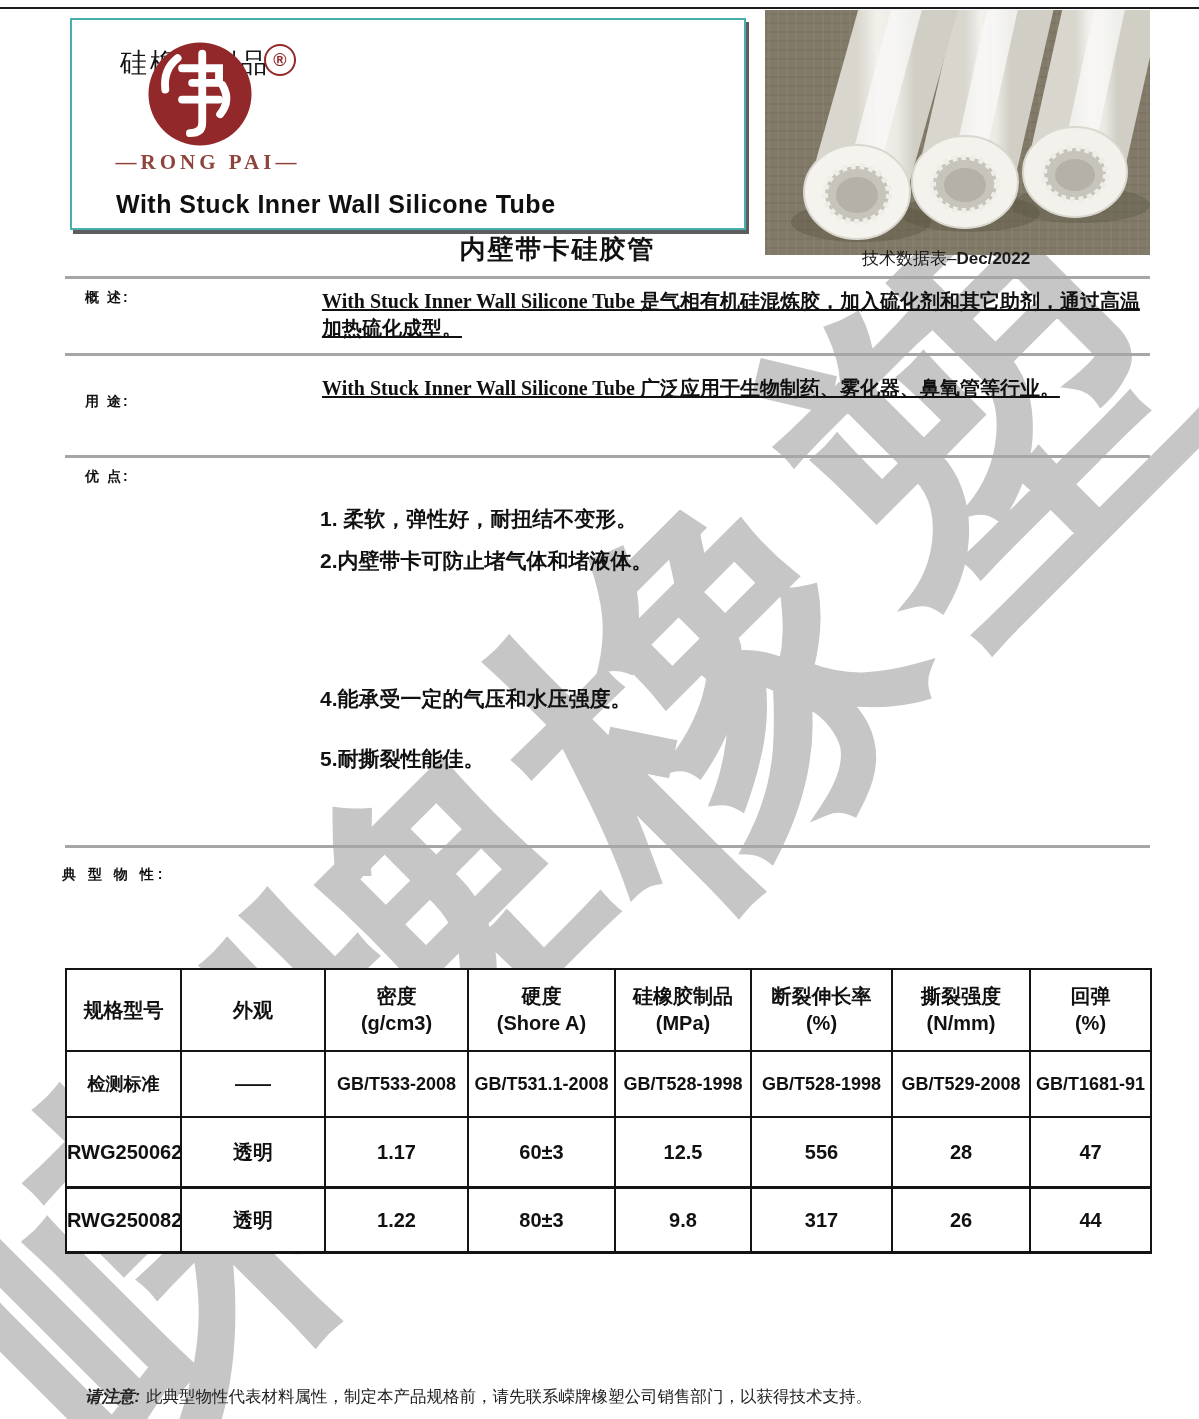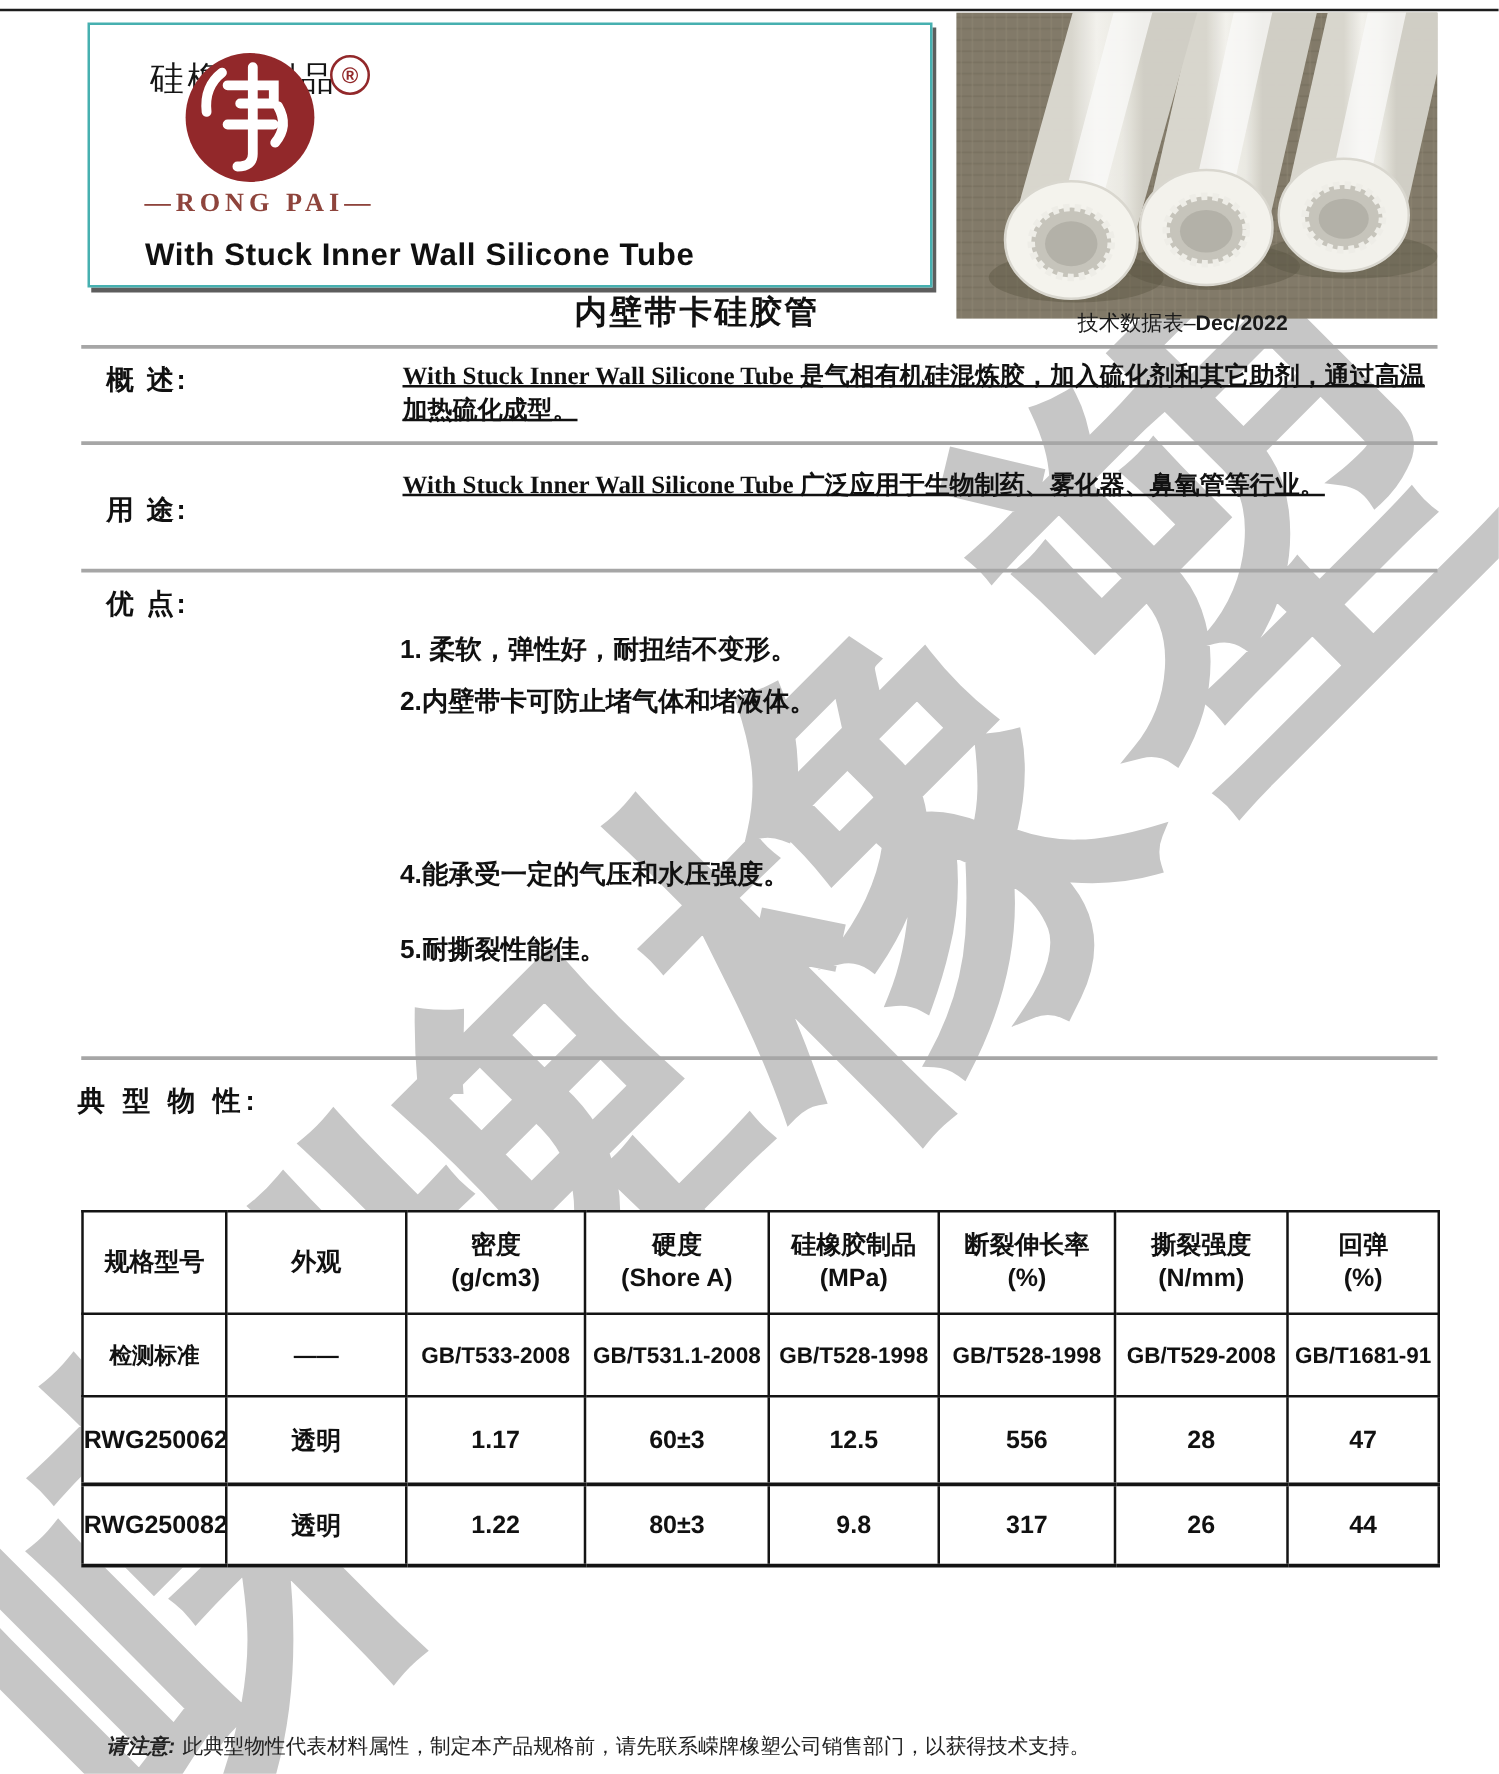--- a/index.html
+++ b/index.html
@@ -54,21 +54,21 @@
   }
   #datasheet-line{position:absolute;left:862px;top:247px;font-size:17px;color:#1a1a1a;}
   #datasheet-line b{font-weight:bold;margin-top:28px;}
 
   .divider{position:absolute;left:65px;width:1085px;height:3px;background:#a6a6a6;}
   #div1{top:276px;}
   #div2{top:353px;}
   #div3{top:455px;}
   #div4{top:845px;}
 
-  .sec-label{position:absolute;left:85px;font-size:22px;font-weight:bold;letter-spacing:2px;}
+  .sec-label{position:absolute;left:85px;font-size:14px;font-weight:bold;letter-spacing:2px;}
   #overview-label{top:289px;}
   #usage-label{top:393px;text-align:center;}
   #advantages-label{top:468px;}
   #properties-label{top:866px;letter-spacing:4px;left:62px;}
 
   .sec-text{
     position:absolute;left:322px;width:822px;
     font-family:"Liberation Serif",serif;font-weight:bold;font-size:20px;line-height:1.35;text-decoration:underline;
   }
   #overview-text{top:288px;}

